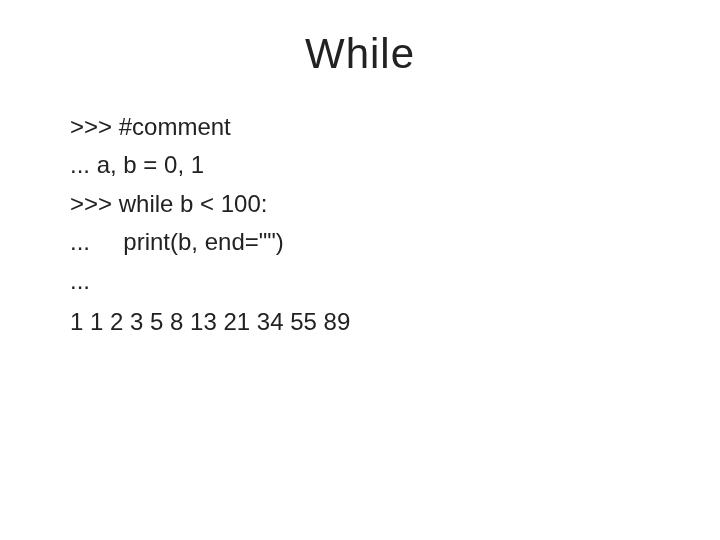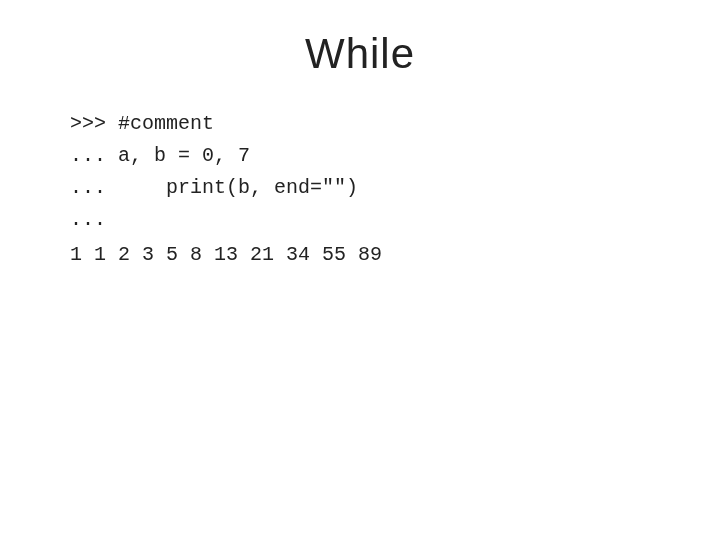--- a/index.html
+++ b/index.html
@@ -29,22 +29,22 @@
       font-size: 42px;
       font-weight: 300;
       color: #222222;
       margin-bottom: 30px;
       text-align: center;
       letter-spacing: 1px;
     }
 
     .content {
       width: 100%;
-      font-family: Liberation Mono, monospace;
-      font-size: 20px;
+      font-family: Liberation Sans, sans-serif;
+      font-size: 24px;
       color: #222222;
       line-height: 1.6;
       padding-left: 10px;
     }
 
     .code-line {
       display: block;
       white-space: pre;
     }
 
@@ -54,18 +54,19 @@
       margin-top: 3px;
     }
   </style>
 </head>
 <body>
 
 <div class="page-container">
   <h1 class="title">While</h1>
   <div class="content">
     <span class="code-line">&gt;&gt;&gt; #comment</span>
-    <span class="code-line">... a, b = 0, 7</span>
+    <span class="code-line">... a, b = 0, 1</span>
+    <span class="code-line">&gt;&gt;&gt; while b &lt; 100:</span>
     <span class="code-line">...     print(b, end="")</span>
     <span class="code-line">...</span>
     <span class="output-line">1 1 2 3 5 8 13 21 34 55 89</span>
   </div>
 </div>
 
 </body></html>

